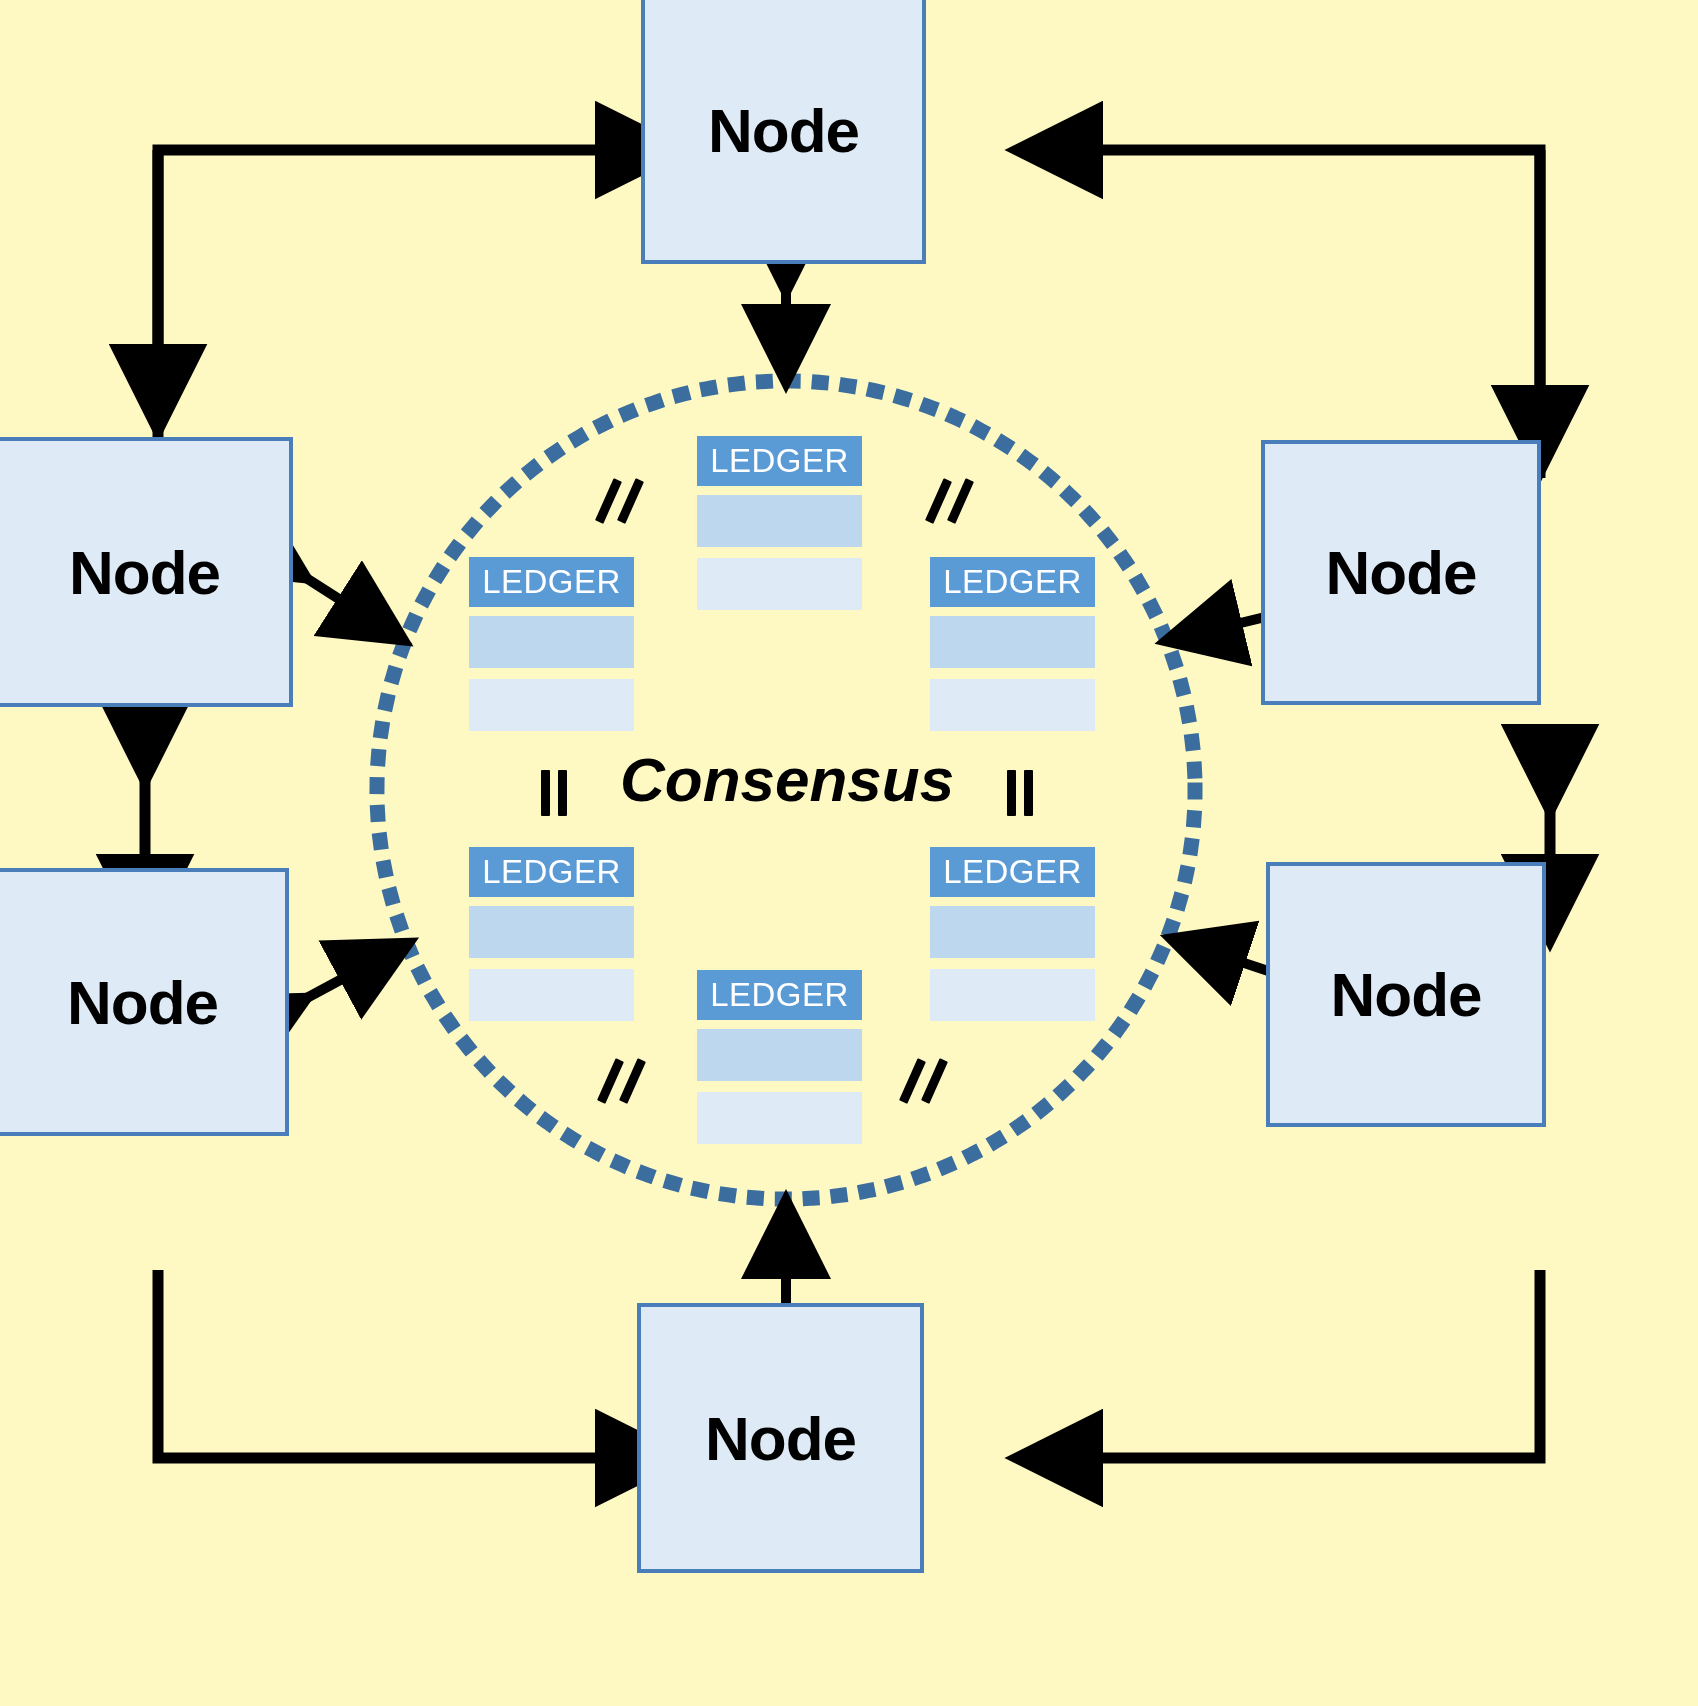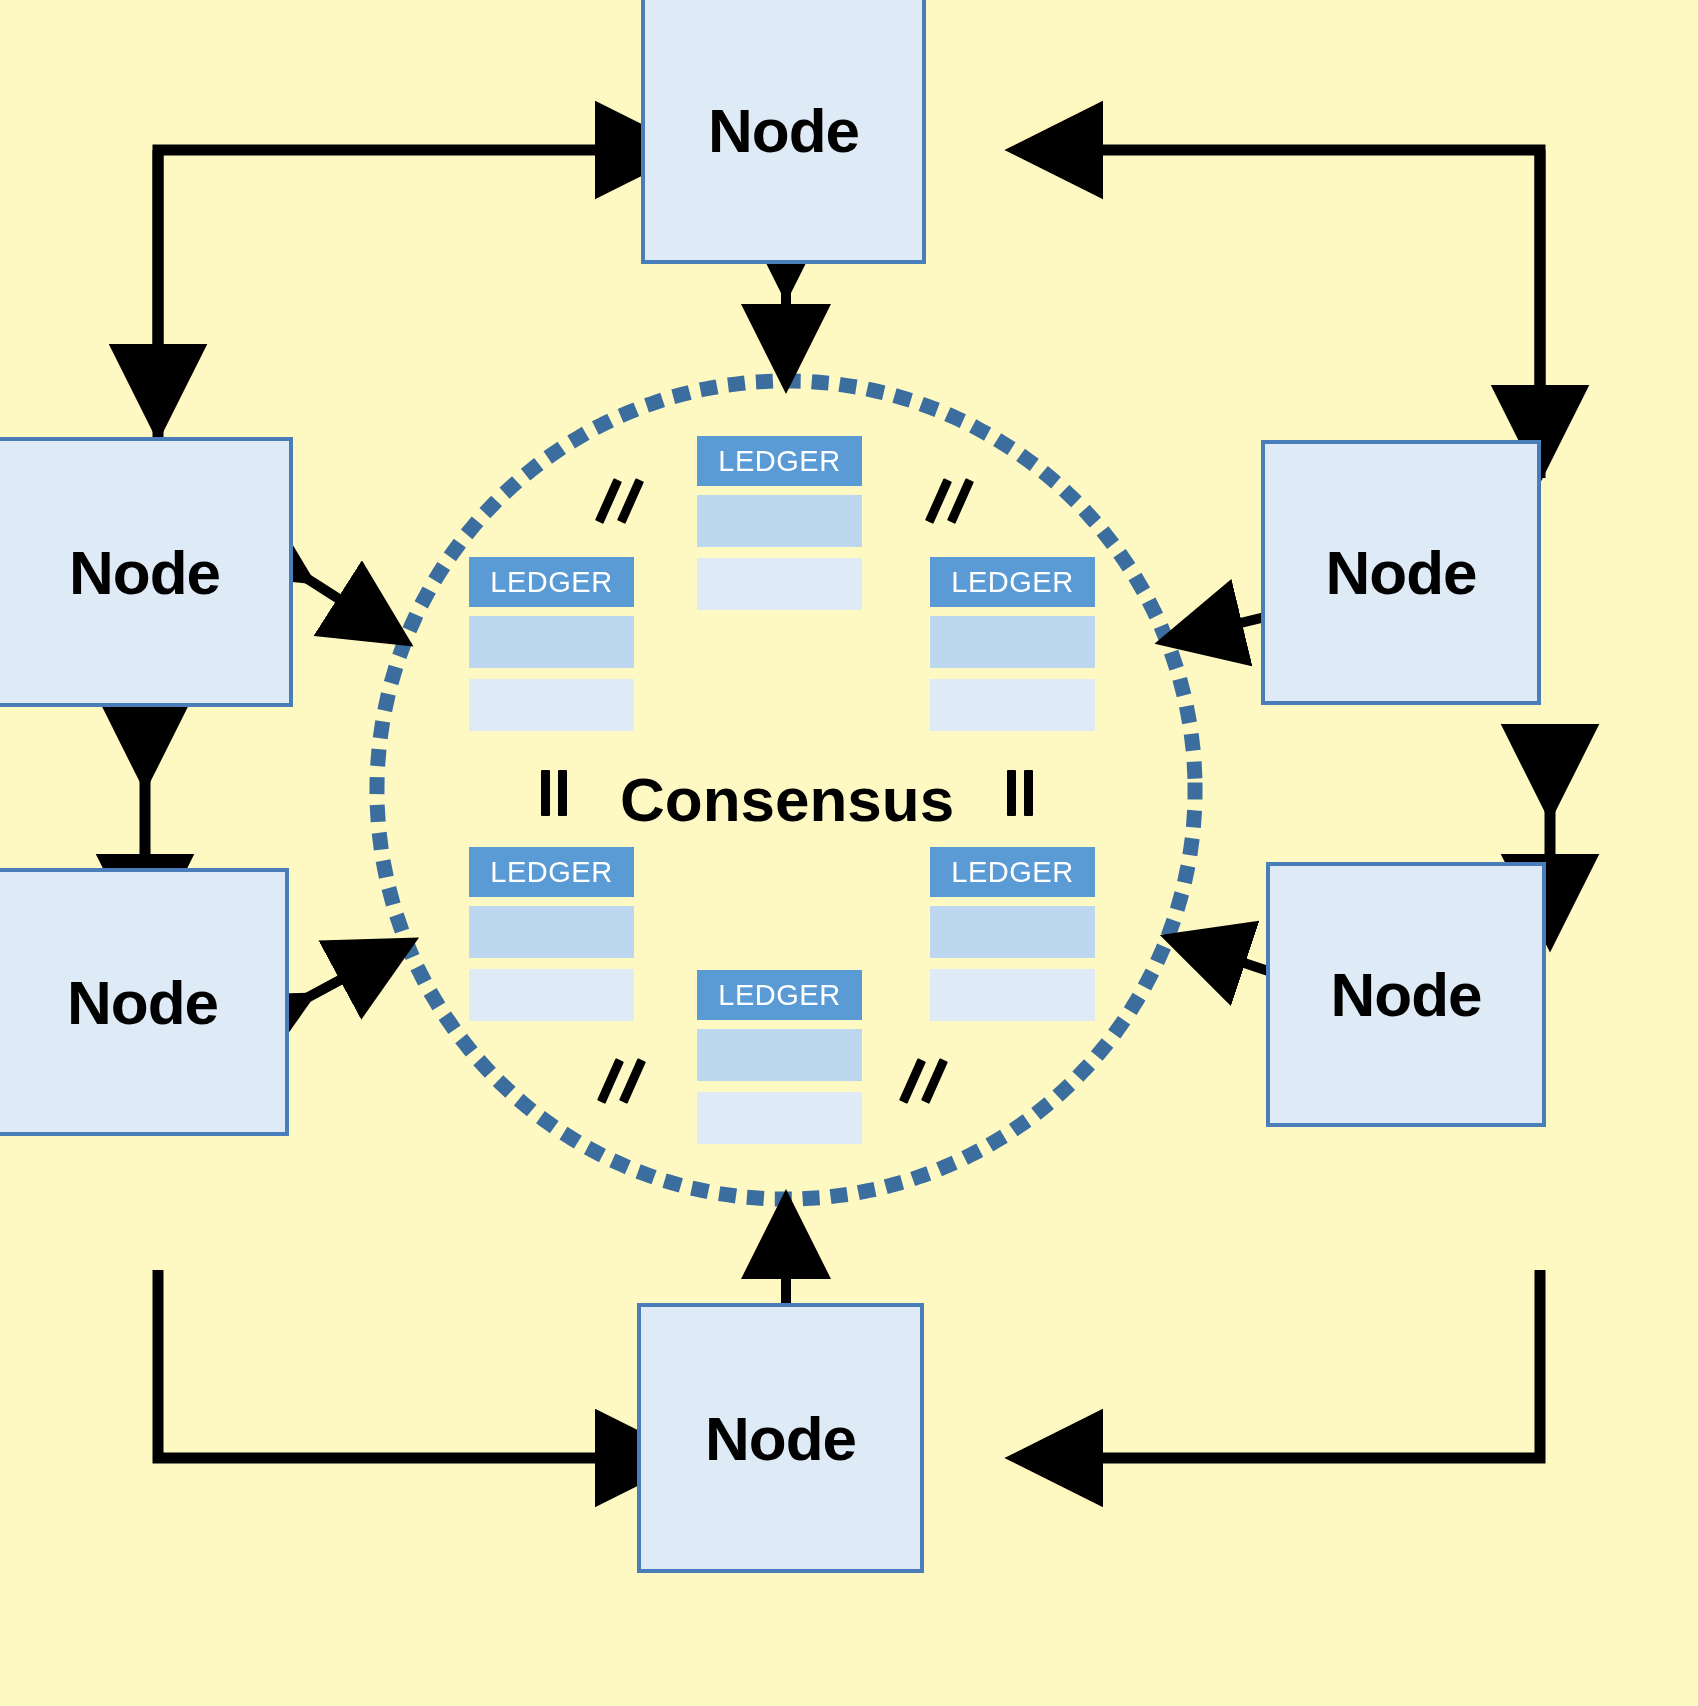--- a/index.html
+++ b/index.html
@@ -15,21 +15,21 @@
   }
   .node .node-label{
     font-size:62px;font-weight:bold;color:#000;
     font-family:"Liberation Sans",sans-serif;
     letter-spacing:-1px;
   }
 
   .ledger{position:absolute;width:165px;}
   .ledger .l-head{
     background:#5B9BD5;color:#ffffff;
-    font-size:29px;font-weight:400;
+    font-size:33px;font-weight:400;
     text-align:center;line-height:50px;height:50px;
     font-family:"Liberation Sans",sans-serif;
     letter-spacing:0.5px;
   }
   .ledger .l-row1{background:#BDD7EE;height:52px;margin-top:9px;}
   .ledger .l-row2{background:#DEEAF6;height:52px;margin-top:11px;}
 
   .consensus-text{
     position:absolute;
     font-size:62px;font-weight:bold;color:#000;
@@ -147,21 +147,21 @@
     <div class="l-row1"></div>
     <div class="l-row2"></div>
   </div>
 
   <div class="ledger" style="left:697px;top:970px;">
     <div class="l-head">LEDGER</div>
     <div class="l-row1"></div>
     <div class="l-row2"></div>
   </div>
 
-  <div class="consensus-text" style="left:620px;top:764px;">Consensus</div>
+  <div class="consensus-text" style="left:620px;top:744px;font-style:italic;">Consensus</div>
 
   <div class="eqmark diag" style="left:604px;top:478px;width:48px;height:48px;">
     <span class="a"></span>
       <span class="b"></span>
   </div>
   <div class="eqmark diag" style="left:934px;top:478px;width:48px;height:48px;">
     <span class="a"></span>
       <span class="b"></span>
   </div>
   <div class="eqmark vert" style="left:541px;top:770px;width:40px;height:46px;">

